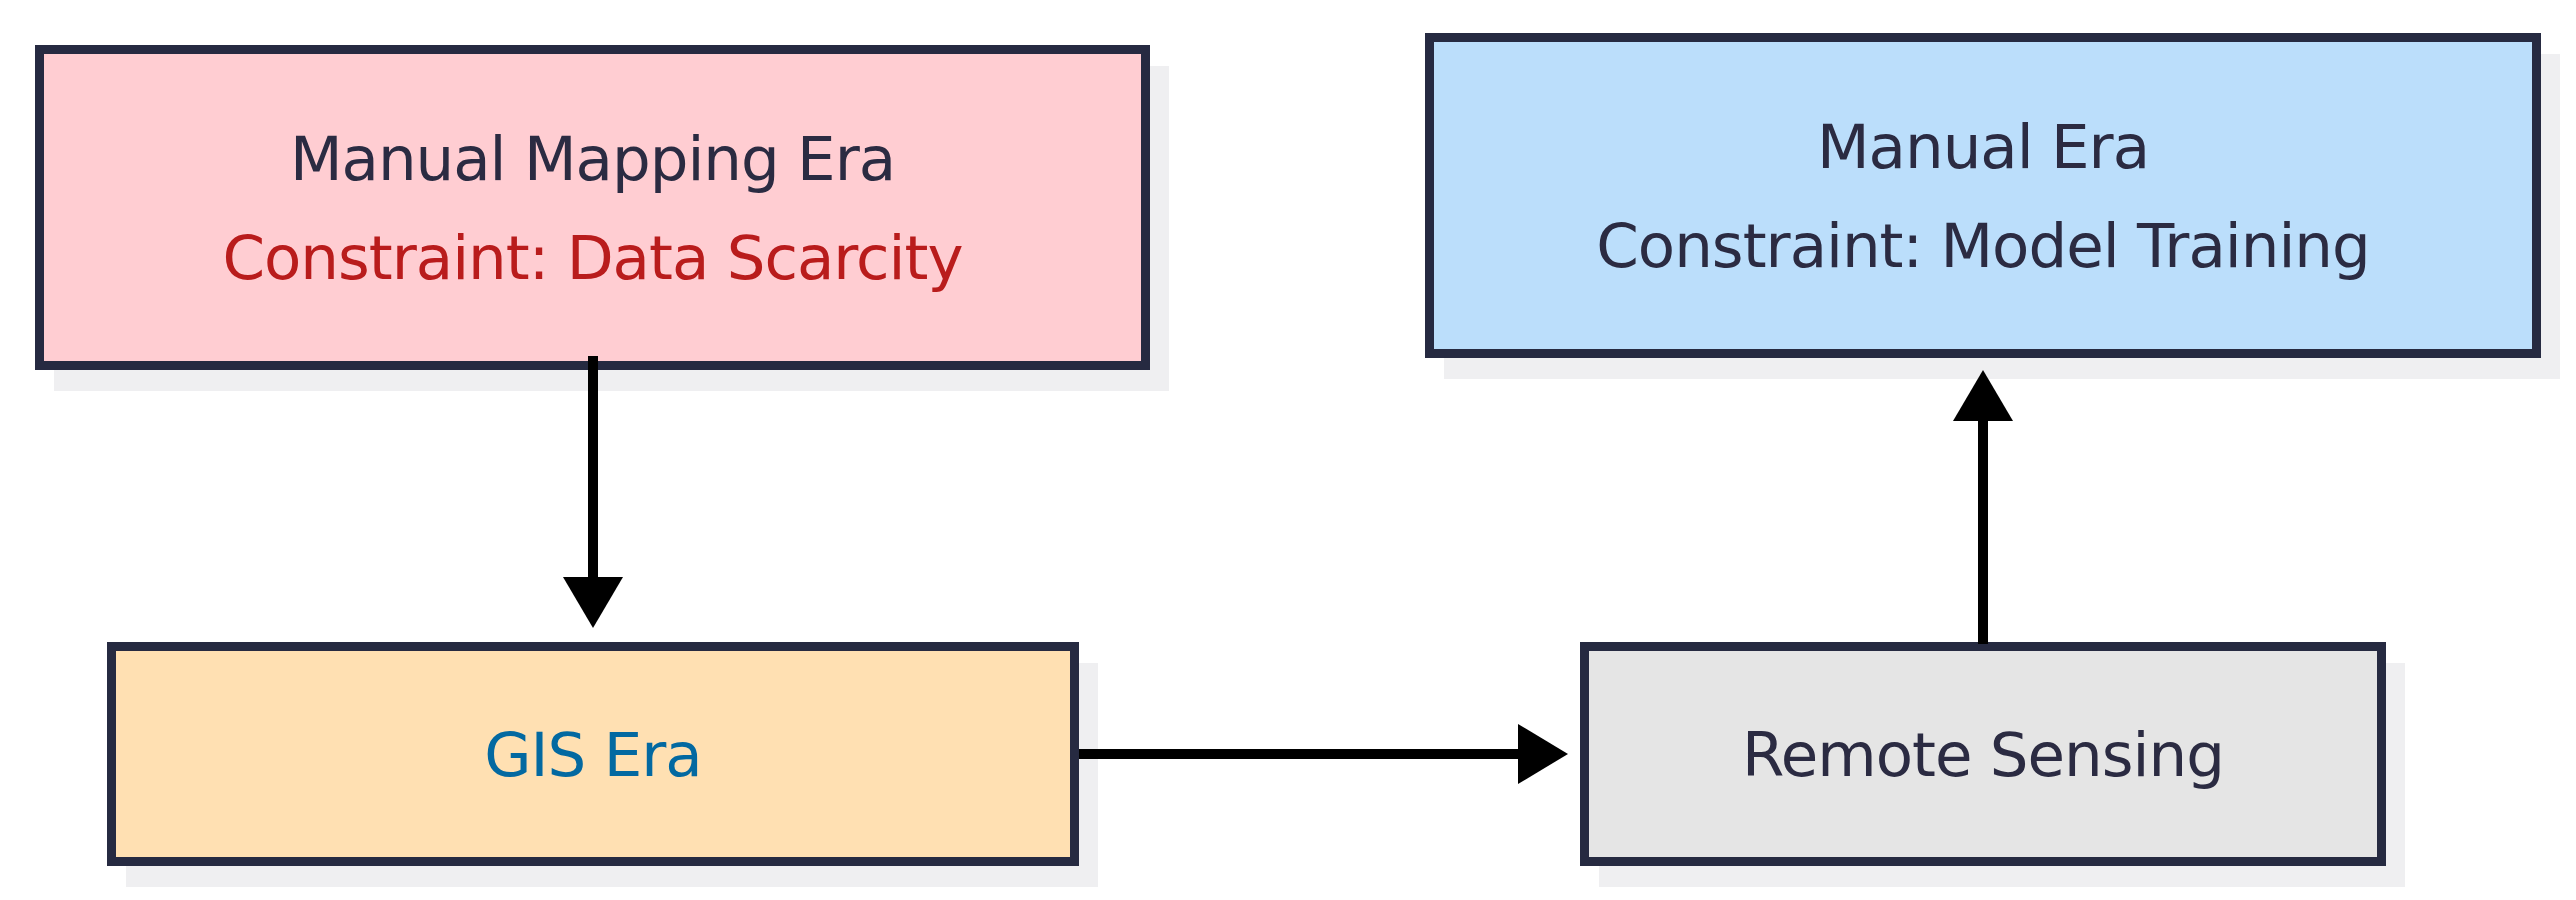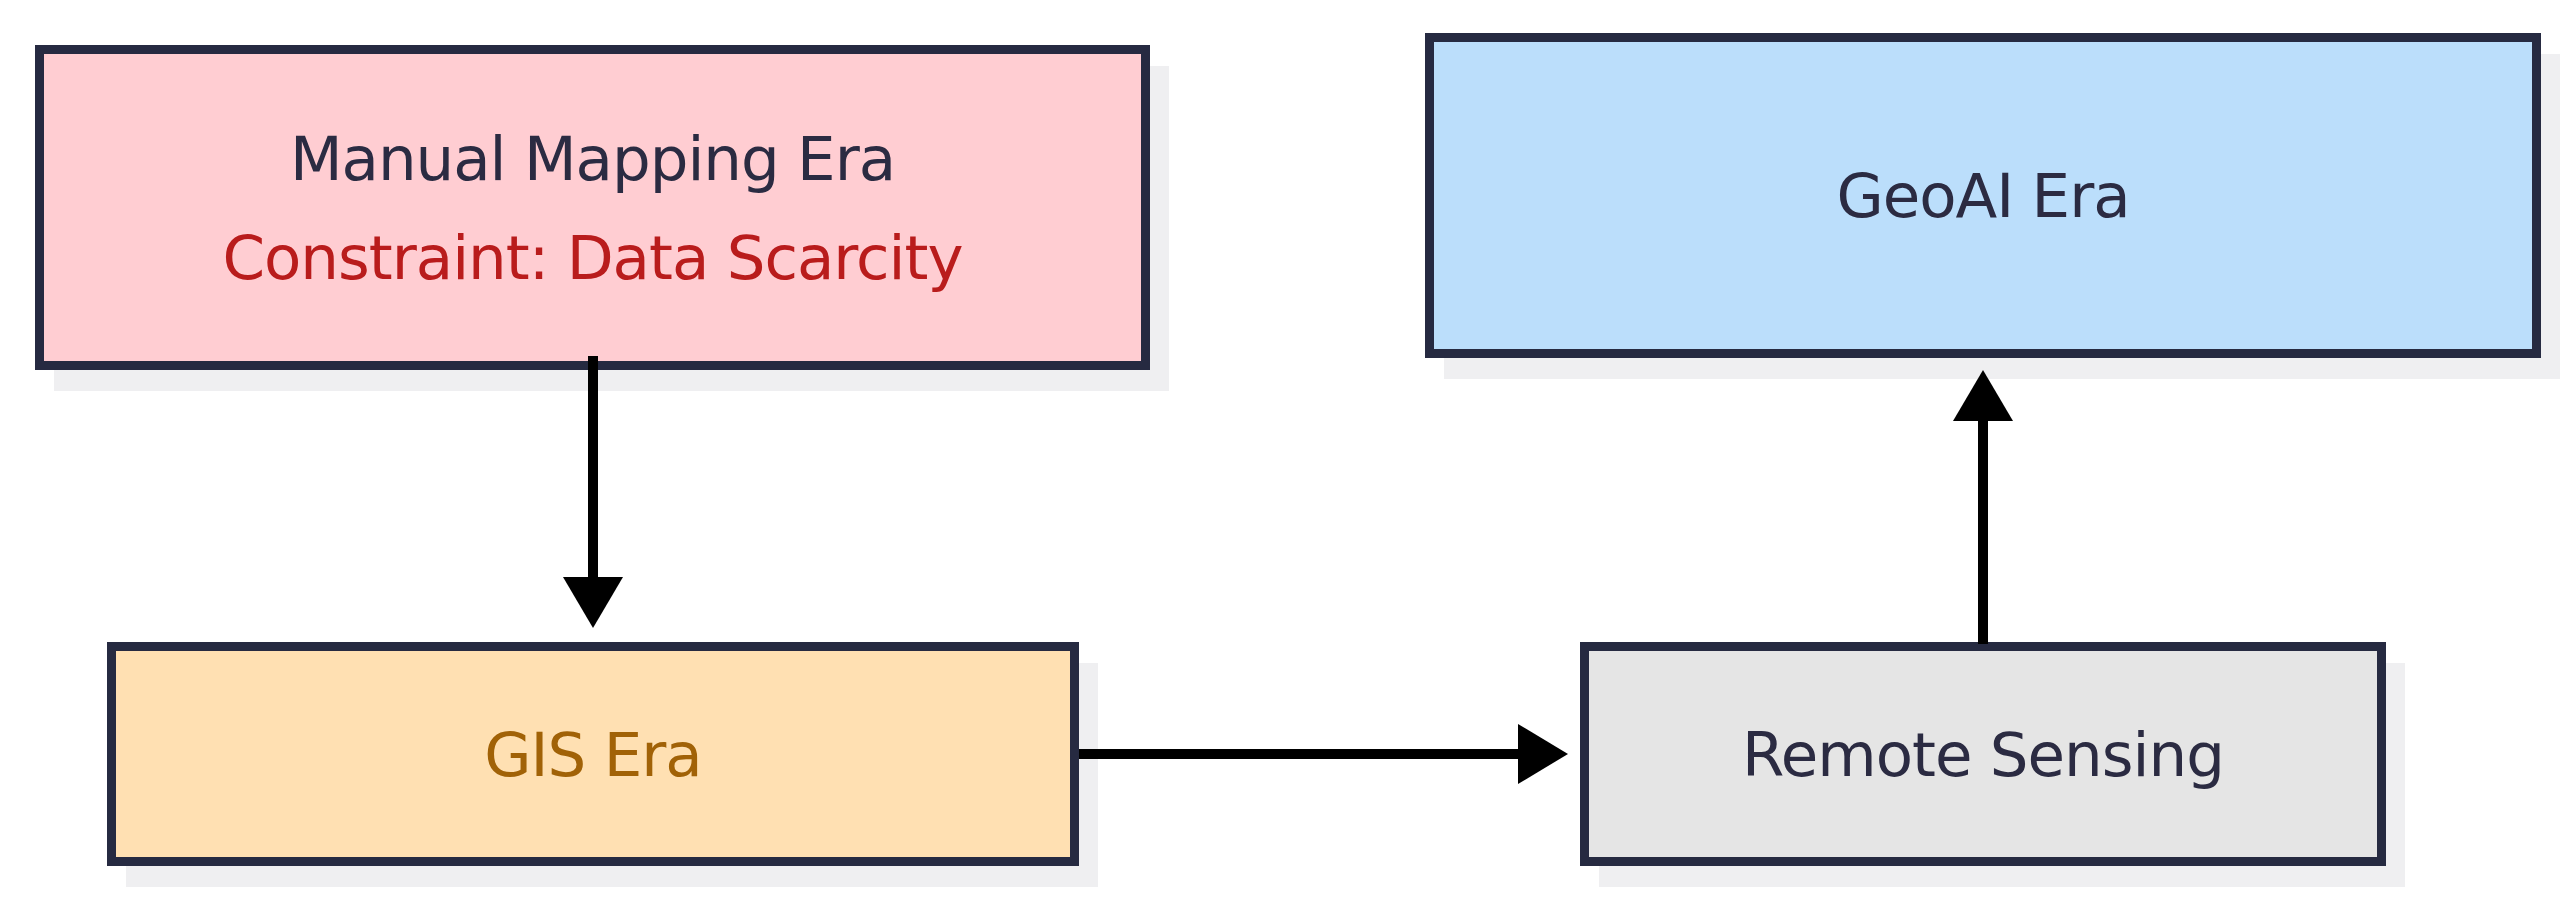--- a/index.html
+++ b/index.html
@@ -38,24 +38,25 @@
 </style>
 </head>
 <body>
 
 <div class="canvas" style="background: rgb(255, 255, 255);">
     <div class="node" style="left: 35px; top: 33px; width: 1115px; height: 325px; background: rgb(255, 205, 210); border-color: rgb(38, 42, 65); margin-top: 12px;">
       <div class="node-label" style="color: rgb(43, 43, 66);">Manual Mapping Era</div>
       <div class="node-label" style="color: #b91c1c;">Constraint: Data Scarcity</div>
     </div>
     <div class="node" style="left: 1425px; top: 33px; width: 1116px; height: 325px; background: rgb(187, 222, 251); border-color: rgb(38, 42, 65);">
-      <div class="node-label" style="color: rgb(43, 43, 66);">GeoAI Era</div>
+      <div class="node-label" style="color: rgb(43, 43, 66);">Manual Era</div>
+      <div class="node-label" style="color: rgb(43, 43, 66);">Constraint: Model Training</div>
     </div>
     <div class="node" style="left: 107px; top: 642px; width: 972px; height: 224px; background: rgb(255, 224, 178); border-color: rgb(38, 42, 65);">
-      <div class="node-label" style="color: #a16207;">GIS Era</div>
+      <div class="node-label" style="color: #0369a1;">GIS Era</div>
     </div>
     <div class="node" style="left: 1580px; top: 642px; width: 806px; height: 224px; background: #e5e5e5; border-color: rgb(38, 42, 65);">
       <div class="node-label" style="color: rgb(43, 43, 66);">Remote Sensing</div>
     </div>
     <div class="edge-line" style="left: 588px; top: 356px; width: 9.5px; height: 224px; background: rgb(0, 0, 0);"></div>
     <div class="arrowhead arrow-down" style="left: 563px; top: 577px; border-top-color: rgb(0, 0, 0);"></div>
     <div class="edge-line" style="left: 1079px; top: 749px; width: 441px; height: 9.5px; background: rgb(0, 0, 0);"></div>
     <div class="arrowhead arrow-right" style="left: 1518px; top: 724px; border-left-color: rgb(0, 0, 0);"></div>
     <div class="edge-line" style="left: 1978px; top: 420px; width: 9.5px; height: 224px; background: rgb(0, 0, 0);"></div>
     <div class="arrowhead arrow-up" style="left: 1953px; top: 370px; border-bottom-color: rgb(0, 0, 0);"></div>

